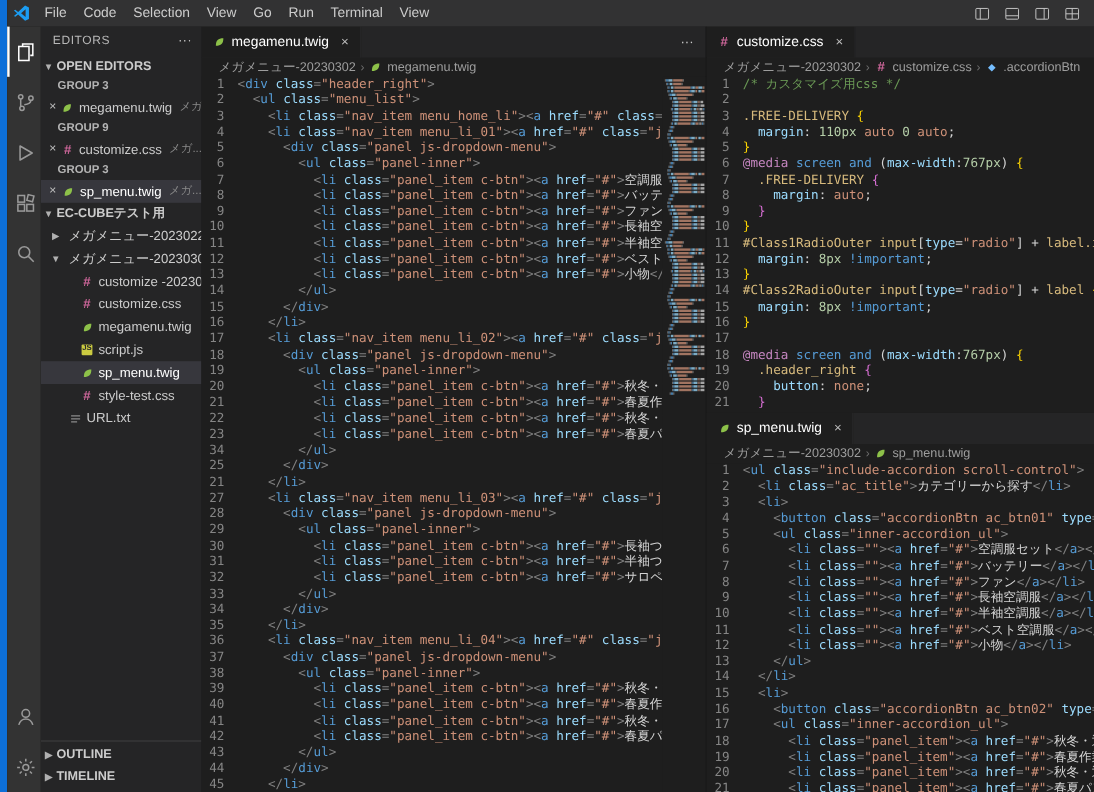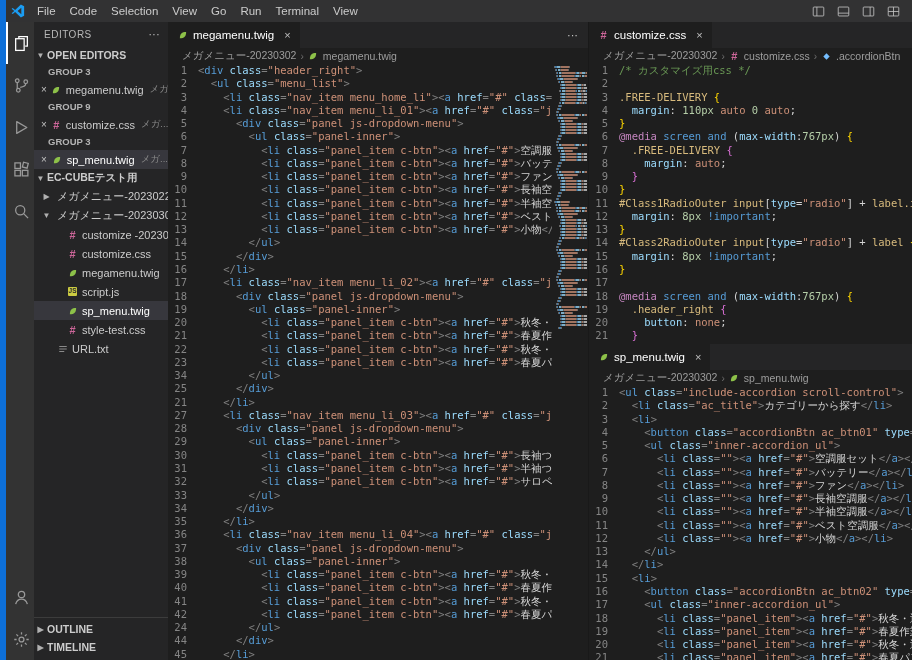--- a/index.html
+++ b/index.html
@@ -346,21 +346,21 @@
               <div class="code-line"><span class="ln">33</span><span class="ct"><span class="tk-g">        &lt;/</span><span class="tk-t">ul</span><span class="tk-g">&gt;</span></span></div>
               <div class="code-line"><span class="ln">34</span><span class="ct"><span class="tk-g">      &lt;/</span><span class="tk-t">div</span><span class="tk-g">&gt;</span></span></div>
               <div class="code-line"><span class="ln">35</span><span class="ct"><span class="tk-g">    &lt;/</span><span class="tk-t">li</span><span class="tk-g">&gt;</span></span></div>
               <div class="code-line"><span class="ln">36</span><span class="ct"><span class="tk-g">    &lt;</span><span class="tk-t">li</span><span class="tk-a"> class</span><span class="tk-g">=</span><span class="tk-s">"nav_item menu_li_04"</span><span class="tk-g">&gt;&lt;</span><span class="tk-t">a</span><span class="tk-a"> href</span><span class="tk-g">=</span><span class="tk-s">"#"</span><span class="tk-a"> class</span><span class="tk-g">=</span><span class="tk-s">"js</span></span></div>
               <div class="code-line"><span class="ln">37</span><span class="ct"><span class="tk-g">      &lt;</span><span class="tk-t">div</span><span class="tk-a"> class</span><span class="tk-g">=</span><span class="tk-s">"panel js-dropdown-menu"</span><span class="tk-g">&gt;</span></span></div>
               <div class="code-line"><span class="ln">38</span><span class="ct"><span class="tk-g">        &lt;</span><span class="tk-t">ul</span><span class="tk-a"> class</span><span class="tk-g">=</span><span class="tk-s">"panel-inner"</span><span class="tk-g">&gt;</span></span></div>
               <div class="code-line"><span class="ln">39</span><span class="ct"><span class="tk-g">          &lt;</span><span class="tk-t">li</span><span class="tk-a"> class</span><span class="tk-g">=</span><span class="tk-s">"panel_item c-btn"</span><span class="tk-g">&gt;&lt;</span><span class="tk-t">a</span><span class="tk-a"> href</span><span class="tk-g">=</span><span class="tk-s">"#"</span><span class="tk-g">&gt;</span><span class="tk-w">秋冬・通年</span></span></div>
               <div class="code-line"><span class="ln">40</span><span class="ct"><span class="tk-g">          &lt;</span><span class="tk-t">li</span><span class="tk-a"> class</span><span class="tk-g">=</span><span class="tk-s">"panel_item c-btn"</span><span class="tk-g">&gt;&lt;</span><span class="tk-t">a</span><span class="tk-a"> href</span><span class="tk-g">=</span><span class="tk-s">"#"</span><span class="tk-g">&gt;</span><span class="tk-w">春夏作業服</span></span></div>
               <div class="code-line"><span class="ln">41</span><span class="ct"><span class="tk-g">          &lt;</span><span class="tk-t">li</span><span class="tk-a"> class</span><span class="tk-g">=</span><span class="tk-s">"panel_item c-btn"</span><span class="tk-g">&gt;&lt;</span><span class="tk-t">a</span><span class="tk-a"> href</span><span class="tk-g">=</span><span class="tk-s">"#"</span><span class="tk-g">&gt;</span><span class="tk-w">秋冬・通年</span></span></div>
               <div class="code-line"><span class="ln">42</span><span class="ct"><span class="tk-g">          &lt;</span><span class="tk-t">li</span><span class="tk-a"> class</span><span class="tk-g">=</span><span class="tk-s">"panel_item c-btn"</span><span class="tk-g">&gt;&lt;</span><span class="tk-t">a</span><span class="tk-a"> href</span><span class="tk-g">=</span><span class="tk-s">"#"</span><span class="tk-g">&gt;</span><span class="tk-w">春夏パンツ</span></span></div>
-              <div class="code-line"><span class="ln">24</span><span class="ct"><span class="tk-g">        &lt;/</span><span class="tk-t">ul</span><span class="tk-g">&gt;</span></span></div>
+              <div class="code-line"><span class="ln">43</span><span class="ct"><span class="tk-g">        &lt;/</span><span class="tk-t">ul</span><span class="tk-g">&gt;</span></span></div>
               <div class="code-line"><span class="ln">44</span><span class="ct"><span class="tk-g">      &lt;/</span><span class="tk-t">div</span><span class="tk-g">&gt;</span></span></div>
               <div class="code-line"><span class="ln">45</span><span class="ct"><span class="tk-g">    &lt;/</span><span class="tk-t">li</span><span class="tk-g">&gt;</span></span></div>
             </div>
           <div class="minimap">
               <div class="mm-line">
                 <span style="width: 1px; background: rgb(128, 128, 128);"></span>
                 <span style="width: 1.65px; background: rgb(86, 156, 214);"></span>
                 <span style="width: 0.55px;"></span>
                 <span style="width: 2.75px; background: rgb(156, 220, 254);"></span>
                 <span style="width: 1px; background: rgb(128, 128, 128);"></span>

